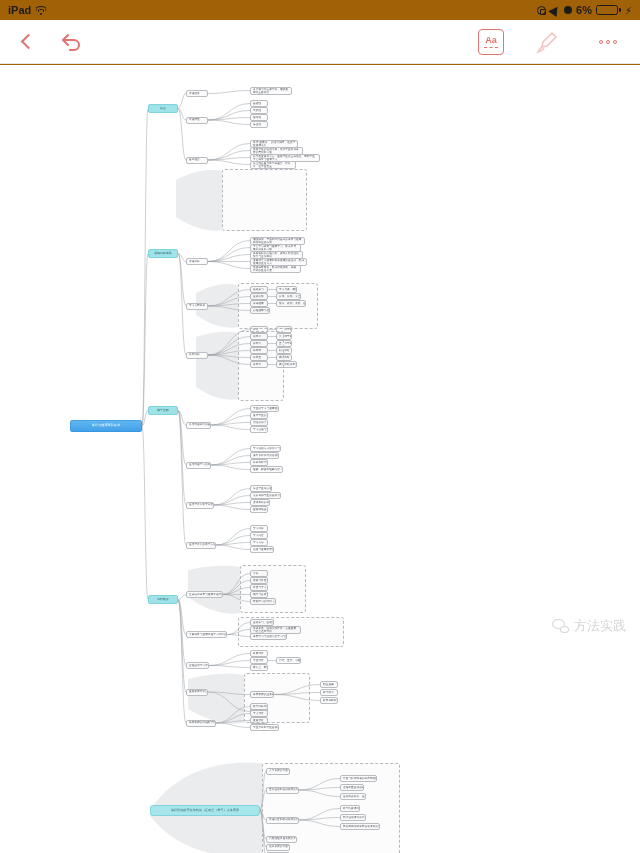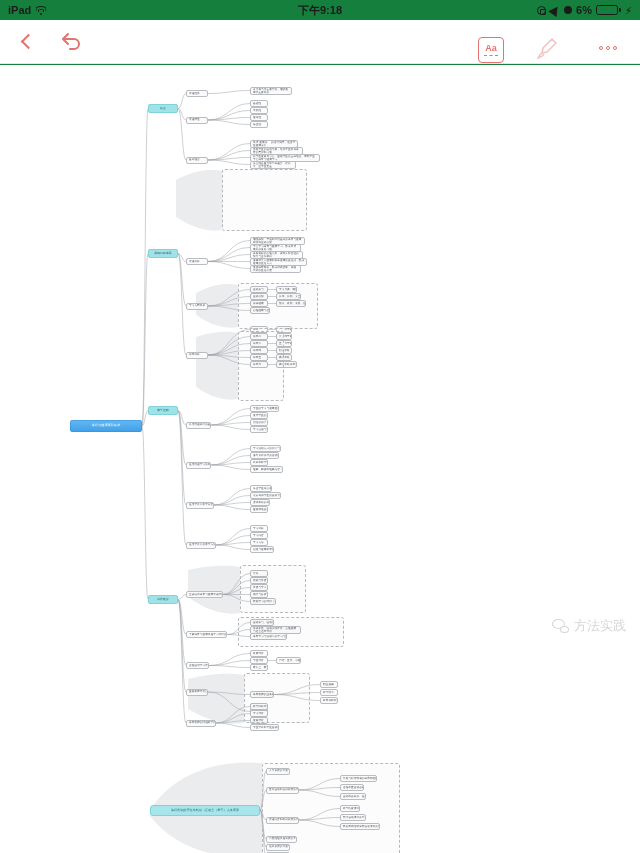--- a/index.html
+++ b/index.html
@@ -2,21 +2,21 @@
 <html><head>
 <meta charset="utf-8">
 <style>
   * { box-sizing: border-box; margin: 0; padding: 0; }
   html, body {
     width: 640px; height: 853px;
     background: #ffffff;
     font-family: "Liberation Sans", "DejaVu Sans", sans-serif;
     overflow: hidden;
   }
-  #app { position: relative; width: 640px; height: 649px; background: #15803d; }
+  #app { position: relative; width: 640px; height: 649px; background: #a16207; }
 
   
   .statusbar {
     position: absolute; top: 0; left: 0; width: 640px; height: 20px;
     display: flex; align-items: center; font-size: 11px; color: #1b1b1b;
     padding: 0 8px; font-weight: 700;
   }
   .sb-left { display: flex; align-items: center; gap: 4px; }
   .sb-center { position: absolute; left: 0; right: 0; text-align: center; font-size: 11px; font-weight: 700; }
   .sb-right { margin-left: auto; display: flex; align-items: center; gap: 4px; position: relative; z-index: 2; }
@@ -32,21 +32,21 @@
   .loc-ico { display:inline-block; width:0; height:0; border-left:5px solid transparent; border-right:5px solid transparent; border-bottom:9px solid #1b1b1b; transform: rotate(35deg); }
   .alarm-ico { display:inline-block; width:8px; height:8px; background:#1b1b1b; border-radius:50%; }
   .battery { display: inline-flex; align-items: center; }
   .batt-body { width: 22px; height: 10px; border: 1.3px solid #1b1b1b; border-radius: 2.5px; position: relative; padding: 1px; }
   .batt-fill { height: 100%; background: #e8493f; border-radius: 1px; }
   .batt-cap { width: 2px; height: 4px; background: #1b1b1b; border-radius: 0 1px 1px 0; margin-left: 1px; }
 
   
   .toolbar {
     position: absolute; top: 20px; left: 0; width: 640px; height: 44px;
-    display: flex; align-items: flex-end; border-bottom: 1px solid #e6e6e6; background: #fff;
+    display: flex; align-items: center; border-bottom: 1px solid #e6e6e6; background: #fff;
   }
   .tb-btn { display: flex; align-items: center; justify-content: center; cursor: pointer; }
   .tb-back { width: 44px; height: 44px; margin-left: 6px; }
   .chev { width: 11px; height: 11px; border-left: 2px solid #e2736e; border-bottom: 2px solid #e2736e; transform: rotate(45deg); }
   .tb-undo { width: 44px; height: 44px; }
   .tb-spacer { flex: 1; }
   .tb-font { width: 26px; height: 26px; border: 1.4px solid #e2736e; border-radius: 4px;
     display: flex; align-items: center; justify-content: center; flex-direction: column; margin-right: 28px; }
   .tb-font span { font-size: 9px; color: #e2736e; line-height: 1; font-weight: 600; }
   .tb-font .ul { width: 14px; border-bottom: 1px dashed #e2736e; margin-top: 2px; height: 1px; }
@@ -82,21 +82,20 @@
 
   <div class="statusbar">
     <div class="sb-left">
       <span>iPad</span>
       <span class="wifi-ico">
           <i></i>
           <i></i>
           <span class="wifi-dot"></span>
         </span>
     </div>
-    <div class="sb-center">下午9:18</div>
     <div class="sb-right">
       <span class="rot-ico"></span>
       <span class="loc-ico"></span>
       <span class="alarm-ico"></span>
       <span>6%</span>
       <span class="battery">
         <span class="batt-body"><span class="batt-fill" id="battfill" style="width: 6%;"></span></span>
         <span class="batt-cap"></span>
       </span>
       <span class="glyph">⚡</span>

